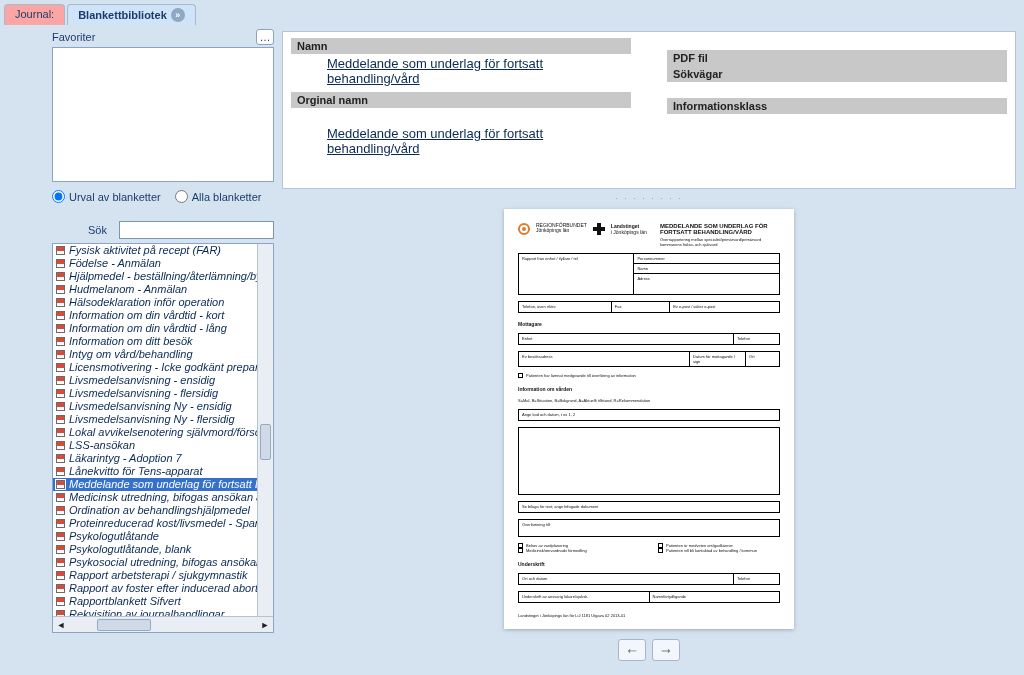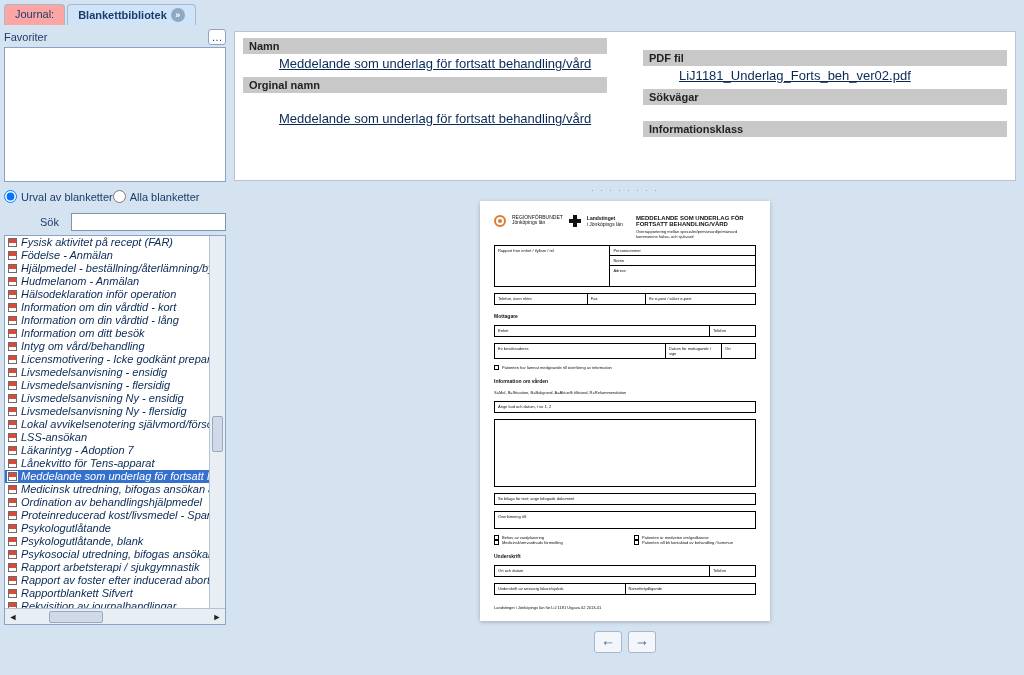--- a/index.html
+++ b/index.html
@@ -34,33 +34,33 @@
     gap: 4px;
   }
   .arrow-circle {
     width: 14px; height: 14px;
     border-radius: 50%;
     background: #8fa9c4;
     display: inline-flex;
     align-items: center; justify-content: center;
     color: #fff; font-size: 9px;
   }
-  .content { display: flex; }
+  .content { display: flex; padding-left: 48px; }
   .left-col { width: 230px; padding: 4px 4px 4px 4px; display: flex; flex-direction: column; }
   .right-col { flex: 1; padding: 6px 8px 4px 4px; }
 
   .fav-label { font-size: 11px; color: #1b3c6b; margin-bottom: 2px; display:flex; align-items:center; justify-content:space-between;}
   .fav-btn { width:18px; height:16px; border:1px solid #8ba3c4; background:#fff; border-radius:3px; font-size:11px; display:flex; align-items:center; justify-content:center; cursor:pointer;}
   .fav-box {
     background: #fff;
     border: 1px solid #8ba3c4;
     height: 135px;
     margin-bottom: 8px;
   }
-  .radios { display: flex; margin-bottom: 10px; align-items: flex-start;}
+  .radios { display: flex; gap: 14px; margin-bottom: 18px; align-items: flex-start;}
   .radios label { display:flex; align-items:center; gap:4px; cursor:pointer;}
   .sok-row { display:flex; align-items:center; gap:12px; margin-bottom:4px;margin-left:36px;}
   .sok-row input {
     flex: 1; border:1px solid #7c95b5; padding:2px 3px; font-size:11px; height:18px;
   }
 
   .list-wrap {
     background:#fff; border:1px solid #8ba3c4;
     height: 390px;
     position: relative;
@@ -371,21 +371,20 @@
           <div class="val">Meddelande som underlag för fortsatt behandling/vård</div>
         </div>
         <div class="field">
           <div class="val"></div>
         </div>
       </div>
       <div class="col-b">
         <div style="height:12px;"></div>
         <div class="field">
           <div class="head">PDF fil</div>
-          <div class="val">LiJ1181_Underlag_Forts_beh_ver02.pdf</div>
         </div>
         <div class="field">
           <div class="head">Sökvägar</div>
           <div class="val"></div>
         </div>
         <div class="field">
           <div class="head">Informationsklass</div>
           <div class="val"></div>
         </div>
       </div>

